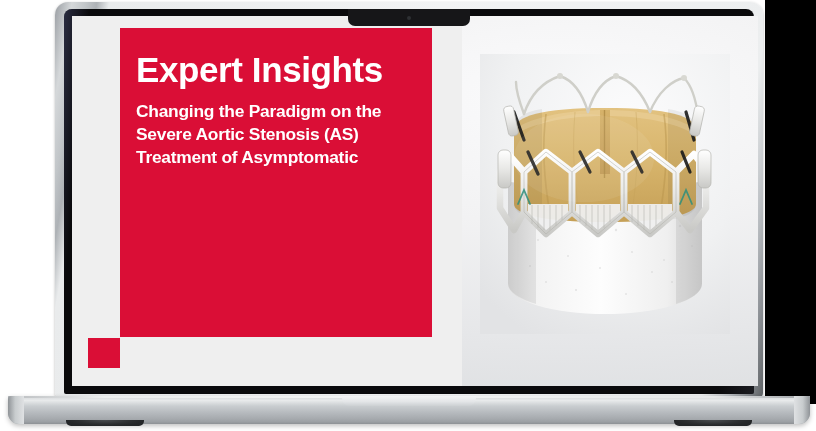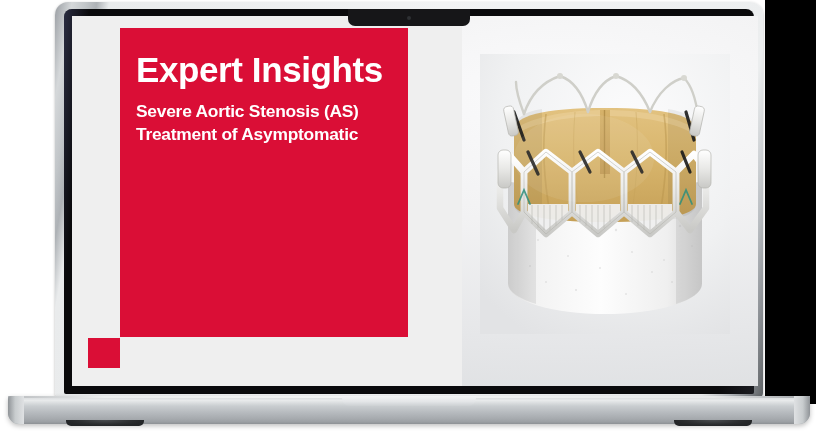--- a/index.html
+++ b/index.html
@@ -81,21 +81,21 @@
   
   .slide-bg-left {
     position:absolute; left:0; top:0; width:390px; height:100%;
     background:#efefef;
   }
 
   
   .red-panel {
     position:absolute;
     left:48px; top:12px;
-    width:288px; height:309px;
+    width:312px; height:309px;
     background:#da0e36;
   }
   .title {
     position:absolute;
     left:16px; top:24px;
     width:290px;
     color:#ffffff;
     font-size:35px;
     font-weight:700;
     letter-spacing:-0.4px;
@@ -358,20 +358,21 @@
             <path d="M200,150 L206,136 L212,150"></path>
           </g>
 
           <ellipse cx="104" cy="104" rx="70" ry="44" fill="#ffffff" opacity="0.07" filter="url(#soft)"></ellipse>
         </svg>
       </div>
 
       <div class="red-panel">
         <div class="title">Expert Insights</div>
         <div class="subtitle">
+          <span>Changing the Paradigm on the</span>
           <span>Severe Aortic Stenosis (AS)</span>
           <span>Treatment of Asymptomatic</span>
         </div>
       </div>
 
       <div class="accent-square"></div>
 
       <div class="footer-note"></div>
     </div>
 

